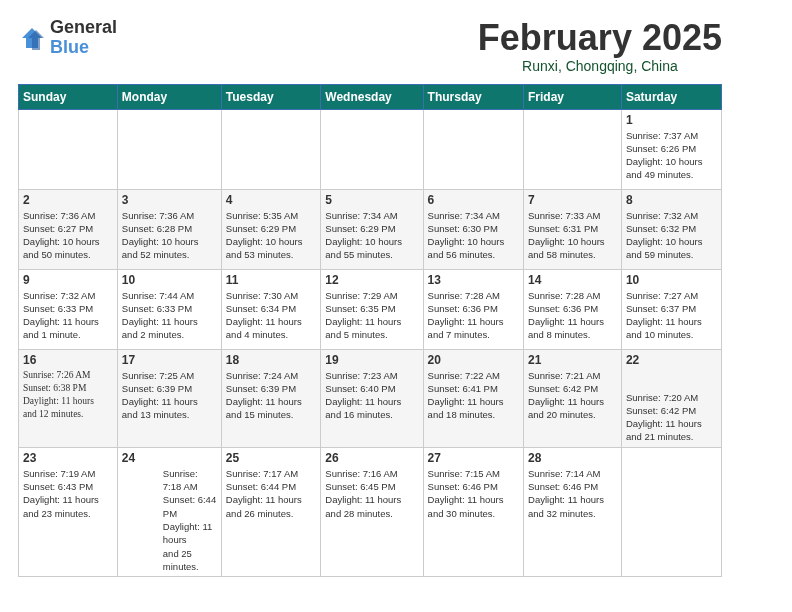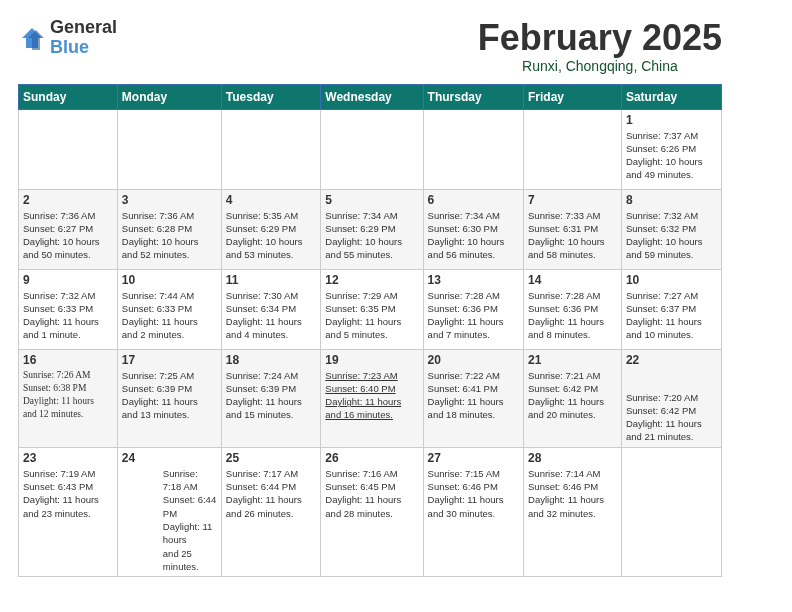--- a/index.html
+++ b/index.html
@@ -267,21 +267,21 @@
           </td>
           <td>
             <span class="day-num">18</span>
             <div class="day-info" style="white-space: pre-line;">Sunrise: 7:24 AM
 Sunset: 6:39 PM
 Daylight: 11 hours
 and 15 minutes.</div>
           </td>
           <td>
             <span class="day-num">19</span>
-            <div class="day-info" style="white-space: pre-line; text-decoration: underline;">Sunrise: 7:23 AM
+            <div class="day-info" style="white-space: pre-line;">Sunrise: 7:23 AM
 Sunset: 6:40 PM
 Daylight: 11 hours
 and 16 minutes.</div>
           </td>
           <td>
             <span class="day-num">20</span>
             <div class="day-info" style="white-space: pre-line;">Sunrise: 7:22 AM
 Sunset: 6:41 PM
 Daylight: 11 hours
 and 18 minutes.</div>

